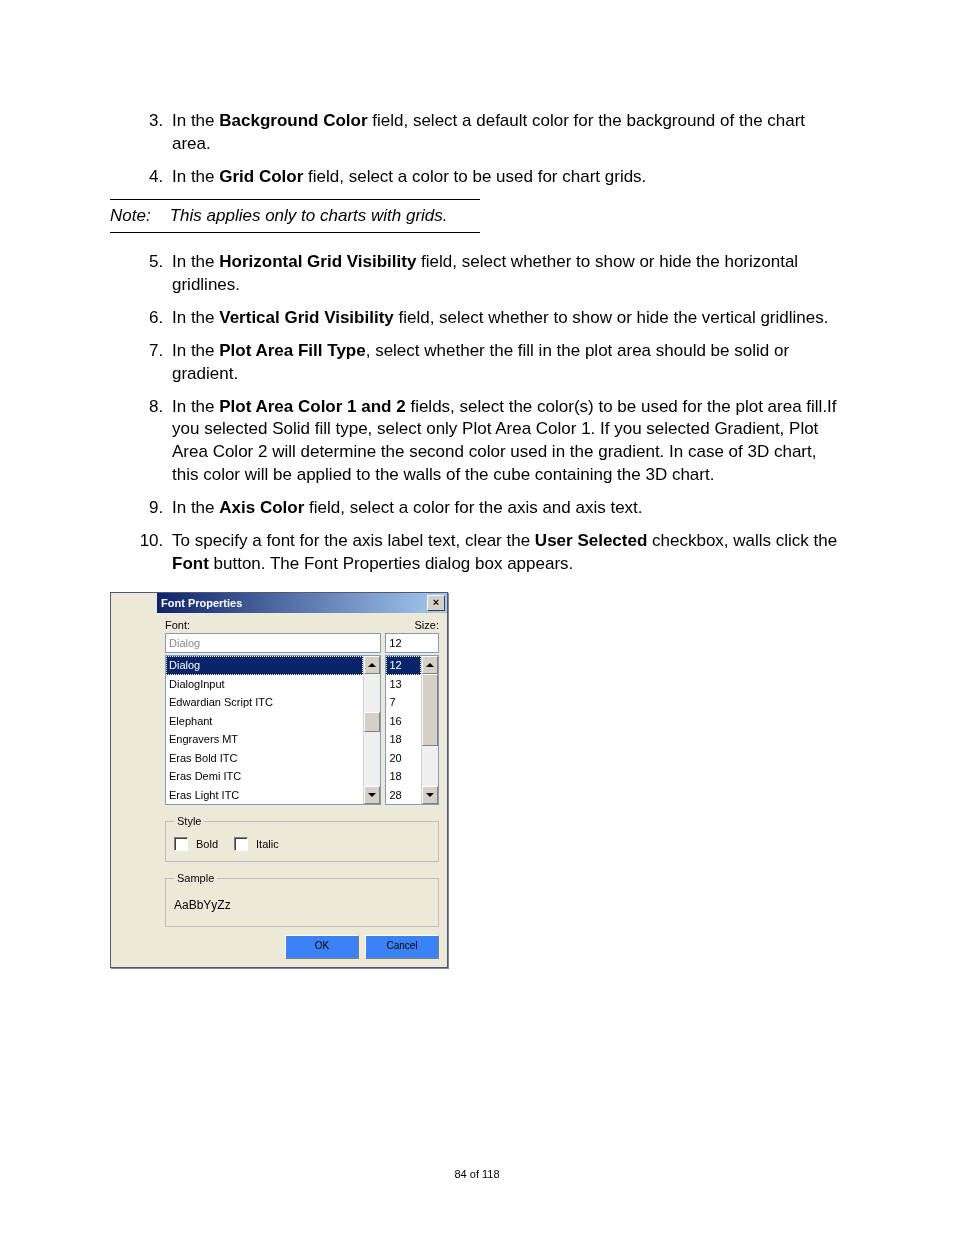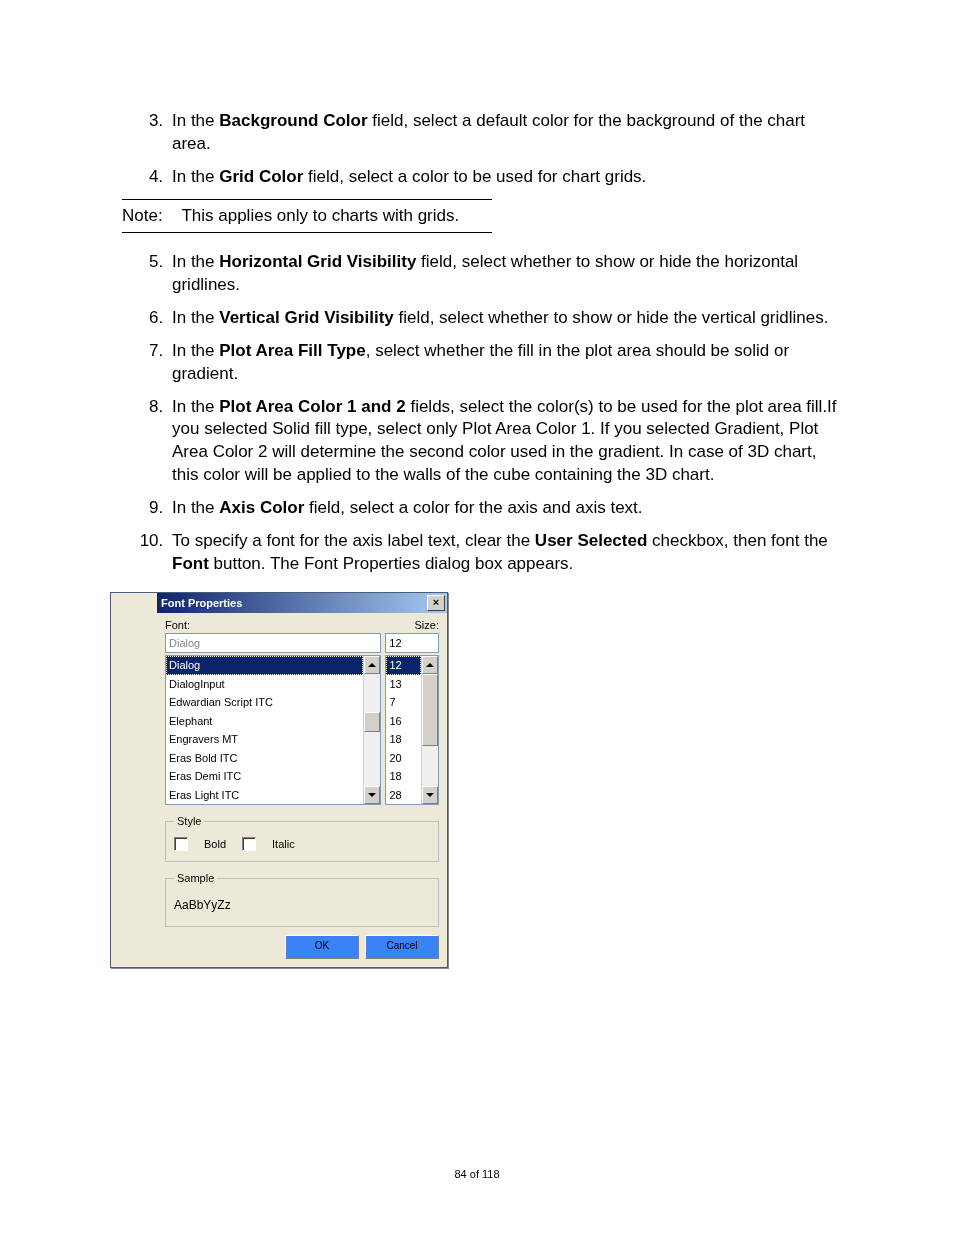--- a/index.html
+++ b/index.html
@@ -24,21 +24,22 @@
   ol.instructions li {
     margin-bottom: 10px;
     padding-left: 4px;
   }
   .bold { font-weight: bold; }
   .note-box {
     border-top: 1px solid #000;
     border-bottom: 1px solid #000;
     width: 370px;
     padding: 6px 0;
-    margin: 8px 0 18px 12px;
+    margin: 8px 0 18px 0;
+    font-style: italic;
   }
   .note-box .label {
     display: inline-block;
     width: 55px;
   }
   .page-num {
     position: absolute;
     bottom: 55px;
     left: 0;
     width: 100%;
@@ -174,21 +175,21 @@
     margin: 10px 0 0 0;
     padding: 10px 8px;
     font-size: 11px;
   }
   fieldset legend {
     padding: 0 3px;
     color: #000;
   }
   .checkbox-row { display: flex; gap: 16px; }
   .cb {
-    display: flex; align-items: center; gap: 16px;
+    display: flex; align-items: center; gap: 8px;
   }
   .cb .box {
     width: 12px; height: 12px;
     background: #fff;
     border: 1px solid #808080;
     border-right-color: #fff;
     border-bottom-color: #fff;
     box-shadow: inset 1px 1px 0 #404040;
   }
   .sample-text {
@@ -244,21 +245,21 @@
     <li>
       <span>In the </span><span class="bold">Plot Area Fill Type</span><span>, select whether the fill in the plot area should be solid or gradient.</span>
     </li>
     <li>
       <span>In the </span><span class="bold">Plot Area Color 1 and 2</span><span> fields, select the color(s) to be used for the plot area fill.If you selected Solid fill type, select only Plot Area Color 1. If you selected Gradient, Plot Area Color 2 will determine the second color used in the gradient. In case of 3D chart, this color will be applied to the walls of the cube containing the 3D chart.</span>
     </li>
     <li>
       <span>In the </span><span class="bold">Axis Color</span><span> field, select a color for the axis and axis text.</span>
     </li>
     <li>
-      <span>To specify a font for the axis label text, clear the </span><span class="bold">User Selected</span><span> checkbox, then font the </span><span class="bold">Font</span><span> button. The Font Properties dialog box appears.</span>
+      <span>To specify a font for the axis label text, clear the </span><span class="bold">User Selected</span><span> checkbox, walls click the </span><span class="bold">Font</span><span> button. The Font Properties dialog box appears.</span>
     </li>
   </ol>
 
   <div class="dialog">
     <div class="titlebar">
       <span>Font Properties</span>
       <div class="close-btn">
         <span>×</span>
       </div>
     </div>

